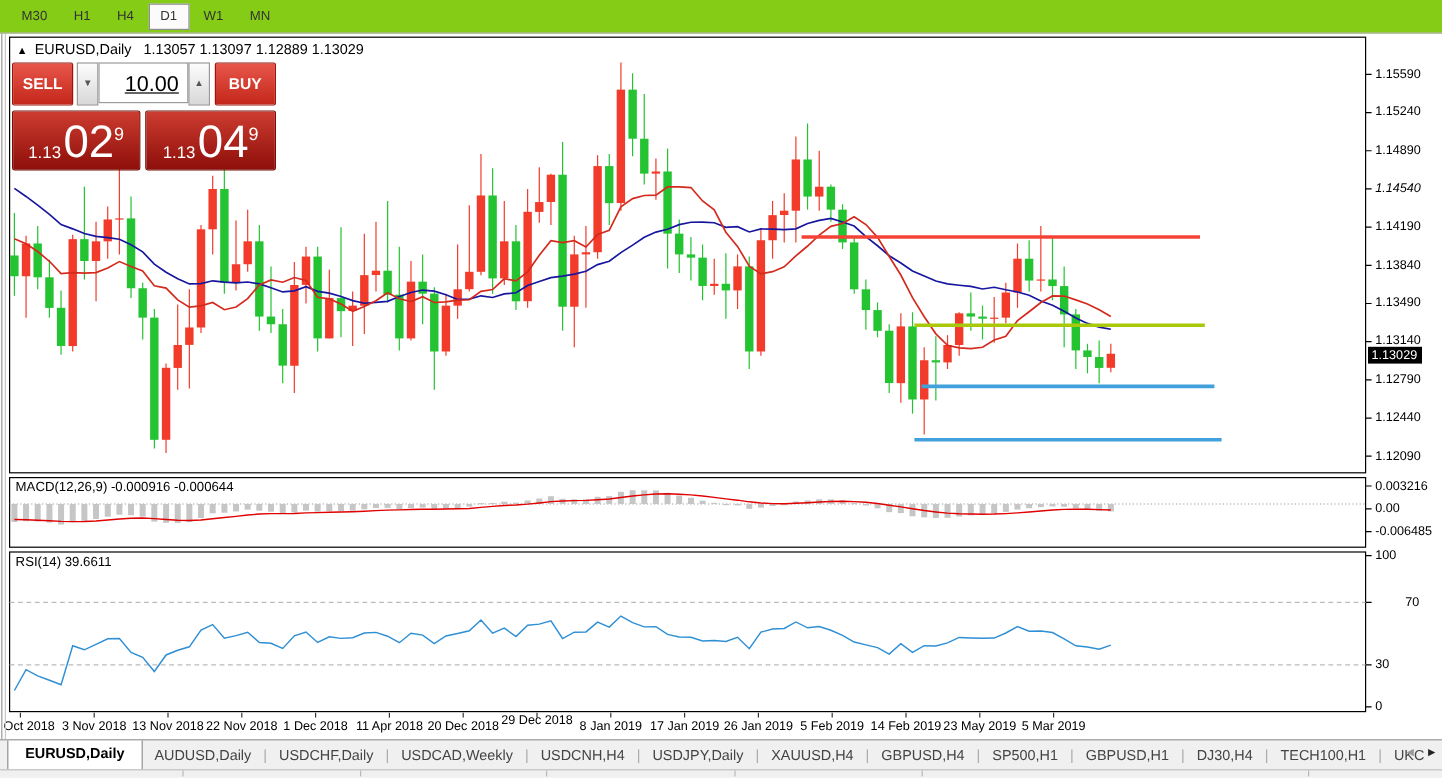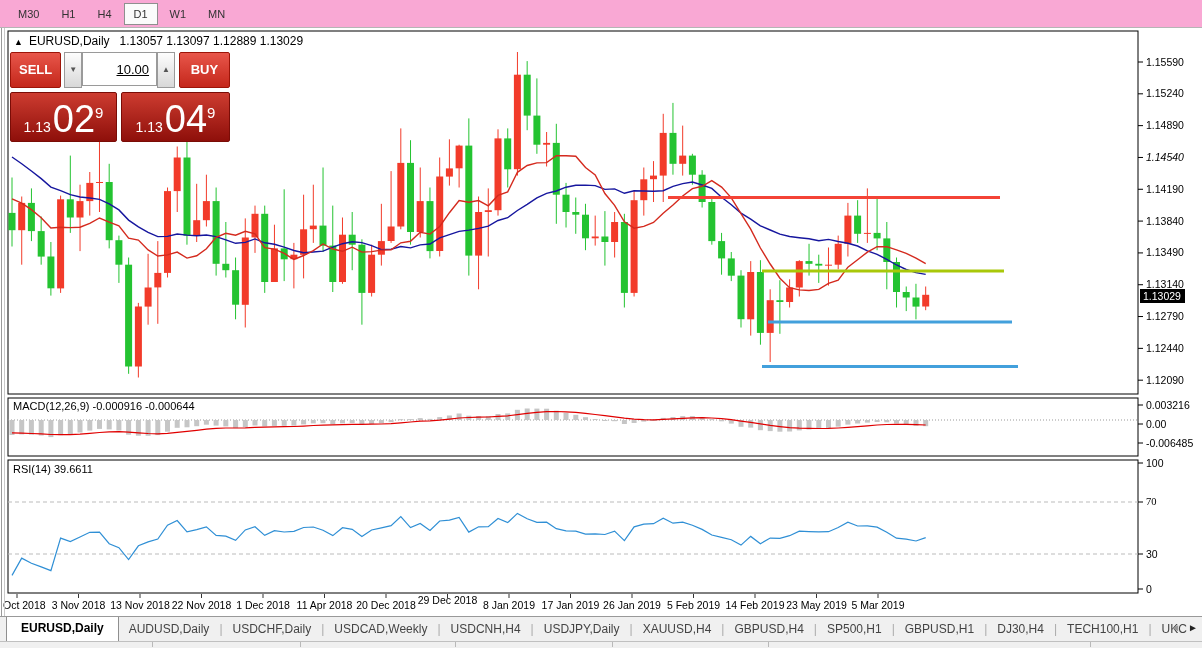--- a/index.html
+++ b/index.html
@@ -1,19 +1,19 @@
 <!DOCTYPE html>
 <html><head>
 <meta charset="utf-8">
 <style>
   * { margin:0; padding:0; box-sizing:border-box; }
   html,body { width:1202px; height:648px; font-family:"Liberation Sans", sans-serif; background:#f0f0f0; overflow:hidden; position:relative; }
 
   
-  #tf-bar { position:absolute; left:0; top:0; width:1202px; height:28px; background:#f9a8d4; border-bottom:1px solid #b5b5b5; display:flex; align-items:center; padding-left:8px; z-index:4; }
+  #tf-bar { position:absolute; left:0; top:0; width:1202px; height:28px; background:#84cc16; border-bottom:1px solid #b5b5b5; display:flex; align-items:center; padding-left:8px; z-index:4; }
   .tf-btn { font-size:11px; color:#333; padding:4px 9px; margin-right:2px; border:1px solid transparent; cursor:default; }
   .tf-btn.active { background:#fbfbfb; border:1px solid #8f8f8f; }
 
   
   #chart-window { position:absolute; left:0; top:28px; width:1202px; height:588px; background:#ffffff; }
   #left-edge1 { position:absolute; left:1px; top:28px; width:1px; height:588px; background:#9a9a9a; z-index:3; }
   #left-edge2 { position:absolute; left:4px; top:28px; width:1px; height:588px; background:#c9c9c9; z-index:3; }
 
   #overlay-svg { position:absolute; left:0; top:0; width:1202px; height:648px; z-index:1; pointer-events:none; }
 
@@ -27,21 +27,21 @@
   #chart-title .ohlc { margin-left:10px; }
 
   .ind-label { position:absolute; font-size:11px; color:#000; z-index:2; }
 
   
   #trade-panel { position:absolute; left:10px; top:52px; width:220px; height:92px; z-index:5; }
   #trade-row1 { position:absolute; left:0; top:0; width:220px; height:38px; display:flex; }
   .trade-btn { width:52px; height:36px; color:#fff; font-weight:bold; font-size:13px; text-align:center; line-height:34px; background:linear-gradient(#e8564a,#c4271b); border:1px solid #9d1408; border-radius:2px; cursor:pointer; }
   #vol-down,#vol-up { width:18px; height:36px; background:linear-gradient(#fdfdfd,#d8d8d8); border:1px solid #9a9a9a; color:#555; font-size:8px; text-align:center; line-height:34px; cursor:pointer; }
   #vol-down { margin-left:3px; }
-  #vol-field { width:76px; height:34px; background:#fff; border:1px solid #9a9a9a; font-size:13px; text-align:right; padding:0 7px; line-height:34px;text-decoration:underline; }
+  #vol-field { width:76px; height:34px; background:#fff; border:1px solid #9a9a9a; font-size:18px; text-align:right; padding:0 7px; line-height:34px;text-decoration:underline; }
   #buy-btn { margin-left:4px; }
   .quote-box { position:absolute; top:40px; height:50px; background:linear-gradient(#cd3c30,#8e0f0a); border:1px solid #7a0c06; border-radius:2px; color:#fff; display:flex; align-items:flex-end; justify-content:center; padding-bottom:5px; }
   #bid-box { left:0; width:107px; }
   #ask-box { left:111px; width:109px; }
   .q-small { font-size:14px; margin-right:2px; line-height:17px; }
   .q-big { font-size:38px; line-height:34px; }
   .q-sup { font-size:15px; line-height:40px; align-self:flex-start; }
 
   
   #tab-bar { position:absolute; left:0; top:616px; width:1202px; height:25px; background:#f0f0f0; border-top:1px solid #999; display:flex; align-items:flex-end; z-index:4; overflow:hidden; padding-left:6px; }
@@ -480,21 +480,21 @@
 <div class="axis-label" style="left: 1146px; top: 214.591px;">1.13840</div>
 <div class="axis-label" style="left: 1146px; top: 246.409px;">1.13490</div>
 <div class="axis-label" style="left: 1146px; top: 278.227px;">1.13140</div>
 <div class="axis-label" style="left: 1146px; top: 310.045px;">1.12790</div>
 <div class="axis-label" style="left: 1146px; top: 341.864px;">1.12440</div>
 <div class="axis-label" style="left: 1146px; top: 373.682px;">1.12090</div>
 <div class="axis-label" style="left: 1146px; top: 398.5px;">0.003216</div>
 <div class="axis-label" style="left: 1146px; top: 417.5px;">0.00</div>
 <div class="axis-label" style="left: 1146px; top: 436.5px;">-0.006485</div>
 <div class="axis-label" style="left: 1146px; top: 456.5px;">100</div>
-<div class="axis-label" style="left: 1146px; top: 495.5px; font-family: Liberation Serif, serif;">70</div>
+<div class="axis-label" style="left: 1171px; top: 495.5px;">70</div>
 <div class="axis-label" style="left: 1146px; top: 547.5px;">30</div>
 <div class="axis-label" style="left: 1146px; top: 582.5px;">0</div>
 <div class="date-label" style="left: 17px; top: 599px;">25 Oct 2018</div>
 <div class="date-label" style="left: 78.5px; top: 599px;">3 Nov 2018</div>
 <div class="date-label" style="left: 140px; top: 599px;">13 Nov 2018</div>
 <div class="date-label" style="left: 201.5px; top: 599px;">22 Nov 2018</div>
 <div class="date-label" style="left: 263px; top: 599px;">1 Dec 2018</div>
 <div class="date-label" style="left: 324.5px; top: 599px;">11 Apr 2018</div>
 <div class="date-label" style="left: 386px; top: 599px;">20 Dec 2018</div>
 <div class="date-label" style="left: 447.5px; top: 594px;">29 Dec 2018</div>

